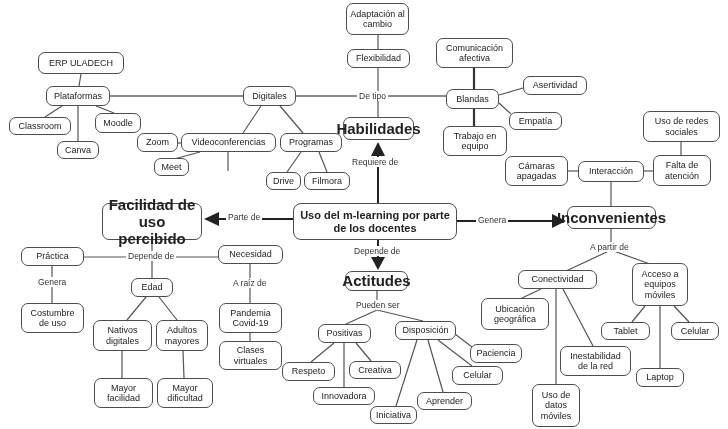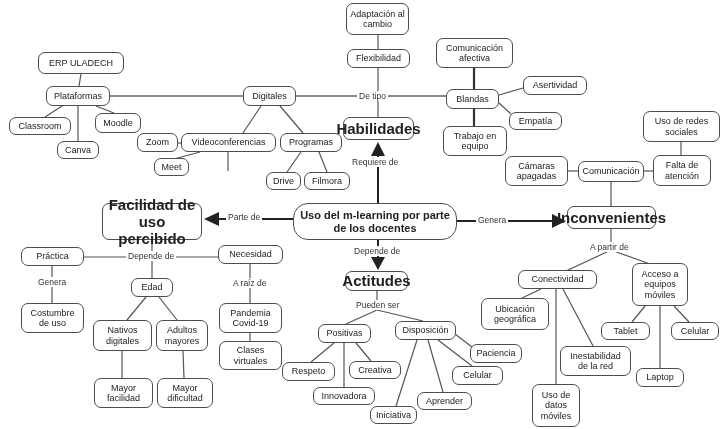--- a/index.html
+++ b/index.html
@@ -8,21 +8,21 @@
     font-family:"Liberation Sans", sans-serif; overflow:hidden;
   }
   svg.wires { position:absolute; left:0; top:0; z-index:1; }
   .node {
     position:absolute; box-sizing:border-box; z-index:2;
     border:1.4px solid #4d4d4d; border-radius:7px; background:#fff;
     display:flex; align-items:center; justify-content:center; text-align:center;
     font-size:9px; line-height:1.15; color:#222; padding:1px 3px;
   }
   .node.b { font-weight:bold; font-size:15px; }
-  .node.main { font-weight:bold; font-size:11px; border-radius:15px; }
+  .node.main { font-weight:bold; font-size:11px; border-radius:8px; }
   .elabel {
     position:absolute; z-index:3; font-size:8.5px; color:#333;
     background:#fff; padding:0 2px; white-space:nowrap;
   }
 </style>
 </head>
 <body>
 
 <div class="stage">
 
@@ -124,21 +124,21 @@
   <div class="node" style="left:346px;top:3px;width:63px;height:32px">Adaptación al cambio</div>
   <div class="node" style="left:347px;top:49px;width:63px;height:19px">Flexibilidad</div>
   <div class="node" style="left:436px;top:38px;width:77px;height:30px">Comunicación afectiva</div>
   <div class="node" style="left:523px;top:76px;width:64px;height:19px">Asertividad</div>
   <div class="node" style="left:446px;top:89px;width:53px;height:20px">Blandas</div>
   <div class="node" style="left:509px;top:112px;width:53px;height:18px">Empatía</div>
   <div class="node" style="left:443px;top:126px;width:64px;height:30px">Trabajo en equipo</div>
   <div class="node b" style="left:343px;top:117px;width:71px;height:23px">Habilidades</div>
   <div class="node" style="left:643px;top:111px;width:77px;height:31px">Uso de redes sociales</div>
   <div class="node" style="left:505px;top:156px;width:63px;height:30px">Cámaras apagadas</div>
-  <div class="node" style="left:578px;top:161px;width:66px;height:21px">Comunicación</div>
+  <div class="node" style="left:578px;top:161px;width:66px;height:21px">Interacción</div>
   <div class="node" style="left:653px;top:155px;width:58px;height:31px">Falta de atención</div>
   <div class="node main" style="left:293px;top:203px;width:164px;height:37px">Uso del m-learning por parte de los docentes</div>
   <div class="node b" style="left:102px;top:203px;width:100px;height:37px">Facilidad de uso percibido</div>
   <div class="node b" style="left:567px;top:206px;width:89px;height:23px">Inconvenientes</div>
   <div class="node" style="left:21px;top:247px;width:63px;height:19px">Práctica</div>
   <div class="node" style="left:218px;top:245px;width:65px;height:19px">Necesidad</div>
   <div class="node" style="left:131px;top:278px;width:42px;height:19px">Edad</div>
   <div class="node" style="left:21px;top:303px;width:63px;height:30px">Costumbre de uso</div>
   <div class="node" style="left:93px;top:320px;width:59px;height:31px">Nativos digitales</div>
   <div class="node" style="left:156px;top:320px;width:52px;height:31px">Adultos mayores</div>

